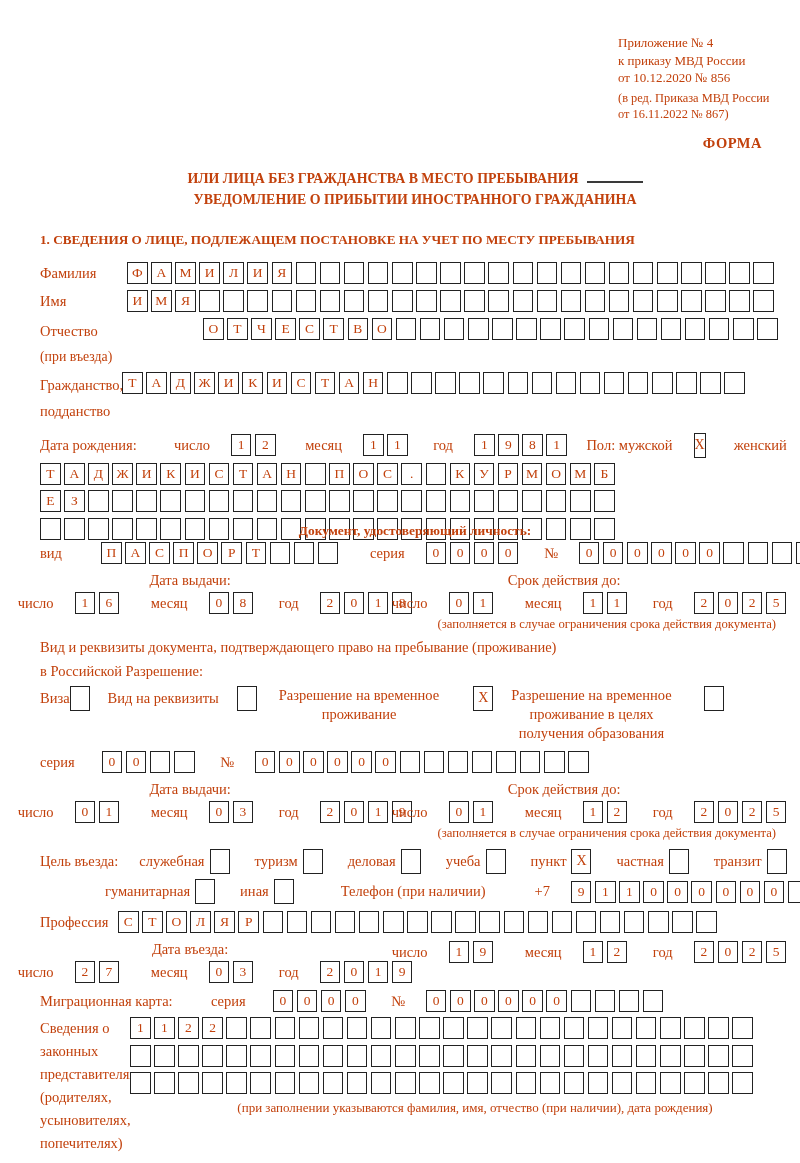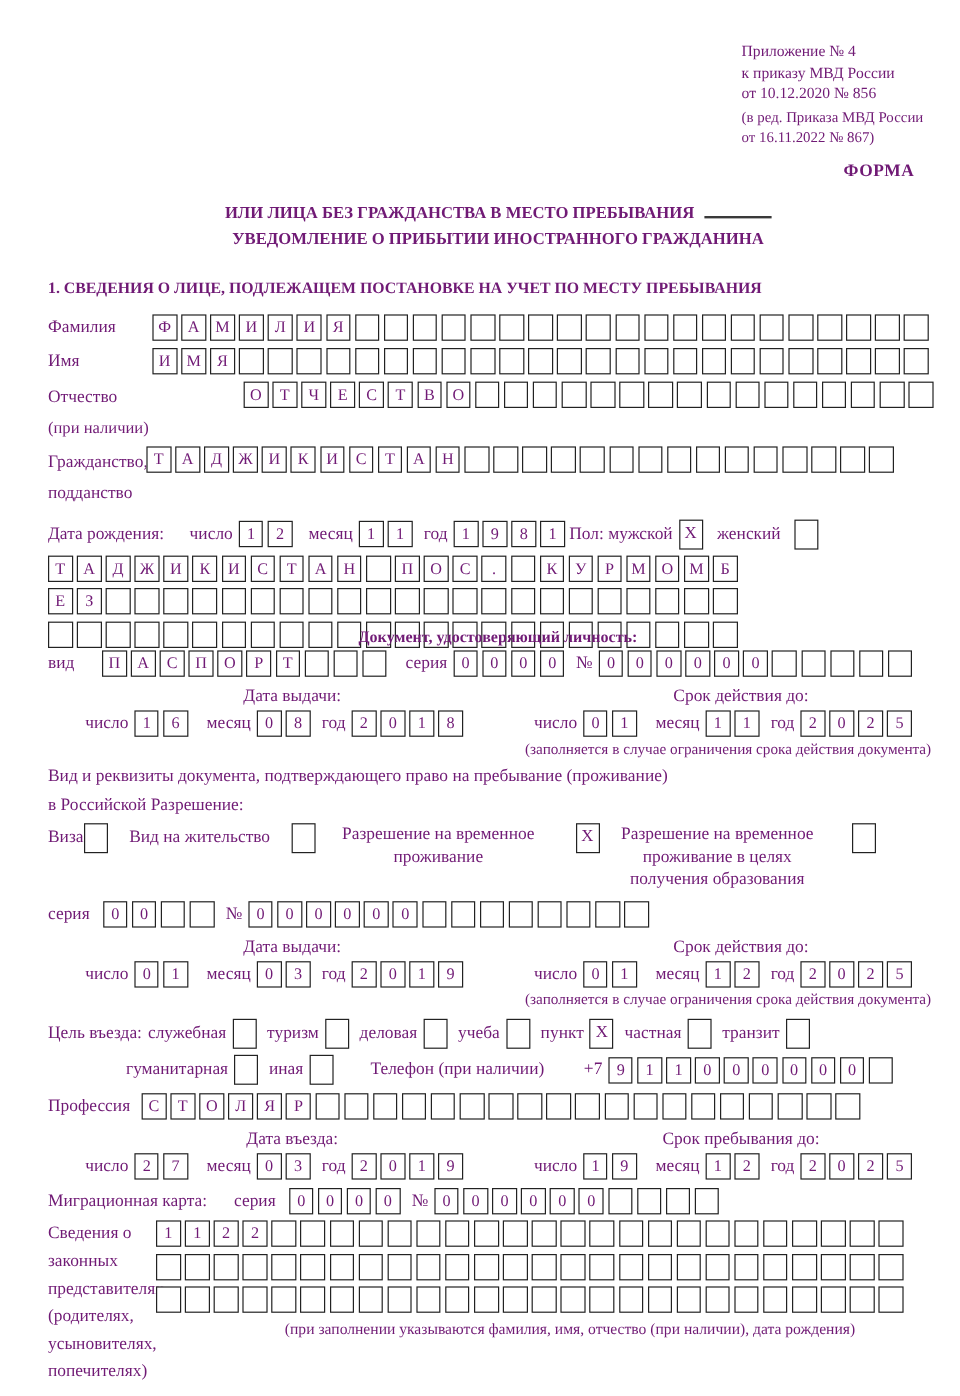--- a/index.html
+++ b/index.html
@@ -1,19 +1,19 @@
 <!DOCTYPE html>
 <html><head>
 <meta charset="utf-8">
 <style>
   html,body{margin:0;padding:0;background:#fff;}
   .page{
     width:800px;height:1163px;box-sizing:border-box;
     padding:34px 10px 0 40px;position:relative;
-    background:#fff;color:#701a75;
+    background:#fff;color:#c2410c;
     font-family:"Liberation Serif","DejaVu Serif",serif;
     font-size:14.5px;overflow:hidden;
   }
   
   .hdr{margin-left:578px;width:210px;font-size:13px;line-height:17.5px;}
   .hdr .rev{font-size:12.4px;line-height:16.5px;margin-top:3px;}
   .forma{text-align:right;padding-right:28px;font-weight:bold;font-size:14.5px;margin-top:12px;letter-spacing:.5px;}
   
   .title{text-align:center;font-weight:bold;font-size:13.9px;line-height:21px;margin-top:16px;}
   .blank-line{display:inline-block;width:56px;height:12px;border-bottom:2.2px solid #3a3a3a;margin-left:8px;}
@@ -35,21 +35,21 @@
   .cb{
     display:inline-block;width:20px;height:25px;box-sizing:border-box;
     border:1.6px solid #222;text-align:center;line-height:22px;
     font-size:14px;vertical-align:middle;background:#fff;
   }
   .sub{font-size:13.8px;}
   
   .dr{display:flex;align-items:flex-start;margin-top:8px;justify-content:flex-end;}
   .dcol1{width:374px;flex:none;}
   .dhead{width:345px;text-align:center;margin-bottom:3px;}
-  .dcells{display:flex;align-items:center;white-space:nowrap;}
+  .dcells{display:flex;align-items:center;white-space:nowrap;gap:16px;}
   .dlab{margin-right:5px;}
   .ml10{margin-left:10px}.ml12{margin-left:12px}.ml6{margin-left:6px}
   .note{text-align:right;padding-right:14px;font-size:12.7px;margin-top:3px;}
   .dochead{text-align:center;font-weight:bold;font-size:13.4px;margin-top:-22px;}
   
   .chkrow{display:flex;align-items:flex-start;margin-top:6px;}
   .chk-item{display:flex;align-items:center;}
   .chk-multi{display:flex;align-items:flex-start;gap:20px;}
   .center-lines{text-align:center;line-height:19px;}
   .opt{display:flex;align-items:center;margin-right:9px;}
@@ -87,21 +87,21 @@
   </div>
 
   <div class="r">
     <div class="lab w87">Имя</div>
     <div class="cells"><span class="cell">И</span><span class="cell">М</span><span class="cell">Я</span><span class="cell"></span><span class="cell"></span><span class="cell"></span><span class="cell"></span><span class="cell"></span><span class="cell"></span><span class="cell"></span><span class="cell"></span><span class="cell"></span><span class="cell"></span><span class="cell"></span><span class="cell"></span><span class="cell"></span><span class="cell"></span><span class="cell"></span><span class="cell"></span><span class="cell"></span><span class="cell"></span><span class="cell"></span><span class="cell"></span><span class="cell"></span><span class="cell"></span><span class="cell"></span><span class="cell"></span></div>
   </div>
 
   <div class="r">
     <div class="labcol w163">
       <div>Отчество</div>
-      <div class="sub">(при наличии)</div>
+      <div class="sub">(при въезда)</div>
     </div>
     <div class="cells"><span class="cell">О</span><span class="cell">Т</span><span class="cell">Ч</span><span class="cell">Е</span><span class="cell">С</span><span class="cell">Т</span><span class="cell">В</span><span class="cell">О</span><span class="cell"></span><span class="cell"></span><span class="cell"></span><span class="cell"></span><span class="cell"></span><span class="cell"></span><span class="cell"></span><span class="cell"></span><span class="cell"></span><span class="cell"></span><span class="cell"></span><span class="cell"></span><span class="cell"></span><span class="cell"></span><span class="cell"></span><span class="cell"></span></div>
   </div>
 
   <div class="r" style="margin-top:2px">
     <div class="labcol w82">
       <div>Гражданство,</div>
       <div>подданство</div>
     </div>
     <div class="cells"><span class="cell">Т</span><span class="cell">А</span><span class="cell">Д</span><span class="cell">Ж</span><span class="cell">И</span><span class="cell">К</span><span class="cell">И</span><span class="cell">С</span><span class="cell">Т</span><span class="cell">А</span><span class="cell">Н</span><span class="cell"></span><span class="cell"></span><span class="cell"></span><span class="cell"></span><span class="cell"></span><span class="cell"></span><span class="cell"></span><span class="cell"></span><span class="cell"></span><span class="cell"></span><span class="cell"></span><span class="cell"></span><span class="cell"></span><span class="cell"></span><span class="cell"></span></div>
@@ -167,21 +167,21 @@
 
   <div style="margin-top:7px">Вид и реквизиты документа, подтверждающего право на пребывание (проживание)</div>
   <div style="margin-top:7px">в Российской Разрешение:</div>
 
   <div class="chkrow">
     <div class="chk-item">
       <span class="t">Виза</span>
       <span class="cb"></span>
     </div>
     <div class="chk-item" style="margin-left:18px">
-      <span class="t" style="margin-right:18px">Вид на жительство</span>
+      <span class="t" style="margin-right:18px">Вид на реквизиты</span>
       <span class="cb"></span>
     </div>
     <div class="chk-multi" style="margin-left:22px">
       <span class="center-lines">
         <span style="display:block">Разрешение на временное</span>
         <span style="display:block">проживание</span>
       </span>
       <span class="cb" style="margin-left:14px">X</span>
     </div>
     <div class="chk-multi" style="margin-left:18px">
@@ -283,21 +283,20 @@
       <div class="dcells">
         <span class="dlab">число</span>
         <span class="cells"><span class="cell">2</span><span class="cell">7</span></span>
         <span class="dlab ml12">месяц</span>
         <span class="cells"><span class="cell">0</span><span class="cell">3</span></span>
         <span class="dlab ml6">год</span>
         <span class="cells"><span class="cell">2</span><span class="cell">0</span><span class="cell">1</span><span class="cell">9</span></span>
       </div>
     </div>
     <div>
-      <div class="dhead">Срок пребывания до:</div>
       <div class="dcells">
         <span class="dlab">число</span>
         <span class="cells"><span class="cell">1</span><span class="cell">9</span></span>
         <span class="dlab ml12">месяц</span>
         <span class="cells"><span class="cell">1</span><span class="cell">2</span></span>
         <span class="dlab ml6">год</span>
         <span class="cells"><span class="cell">2</span><span class="cell">0</span><span class="cell">2</span><span class="cell">5</span></span>
       </div>
     </div>
   </div>

